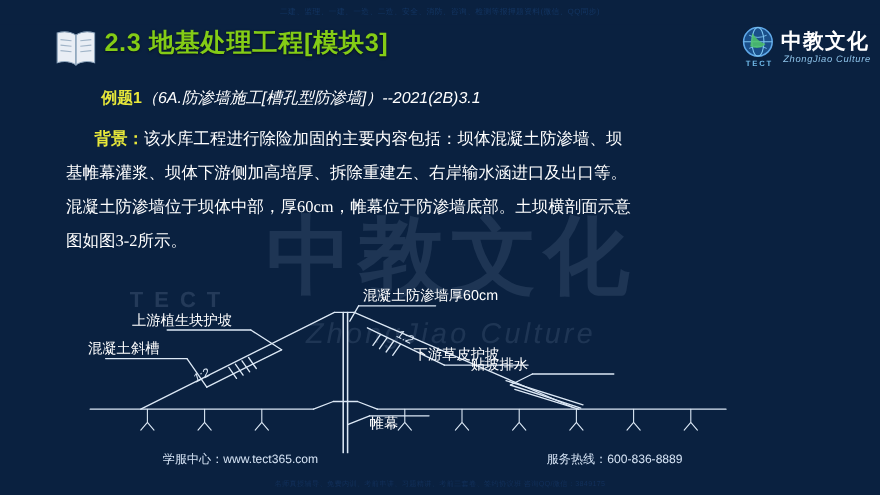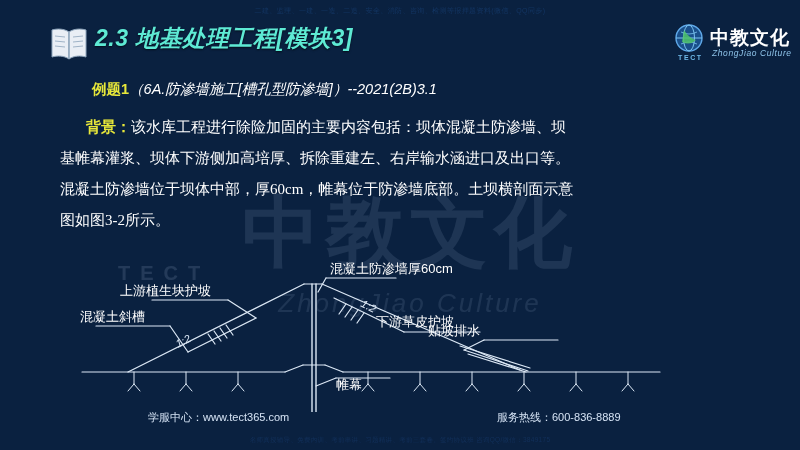--- a/index.html
+++ b/index.html
@@ -22,24 +22,23 @@
     white-space:nowrap;
   }
 
   
   #header{
     position:absolute; top:18px; left:0; width:800px; height:48px;
   }
   #book-icon{ position:absolute; left:48px; top:8px; }
   #slide-title{
     position:absolute; left:95px; top:5px;
-    font-size:23px; font-weight:bold; color:#5eead4;
+    font-size:23px; font-weight:bold; color:#84cc16;
     letter-spacing:.5px; white-space:nowrap;
     text-shadow:0 1px 2px rgba(0,0,0,.6);
-    font-style:italic;
   }
   #brand-logo{
     position:absolute; right:8px; top:2px;
     width:120px; height:46px;
   }
 
   
   #watermark{
     position:absolute; left:150px; top:150px;
     width:520px; height:200px;

